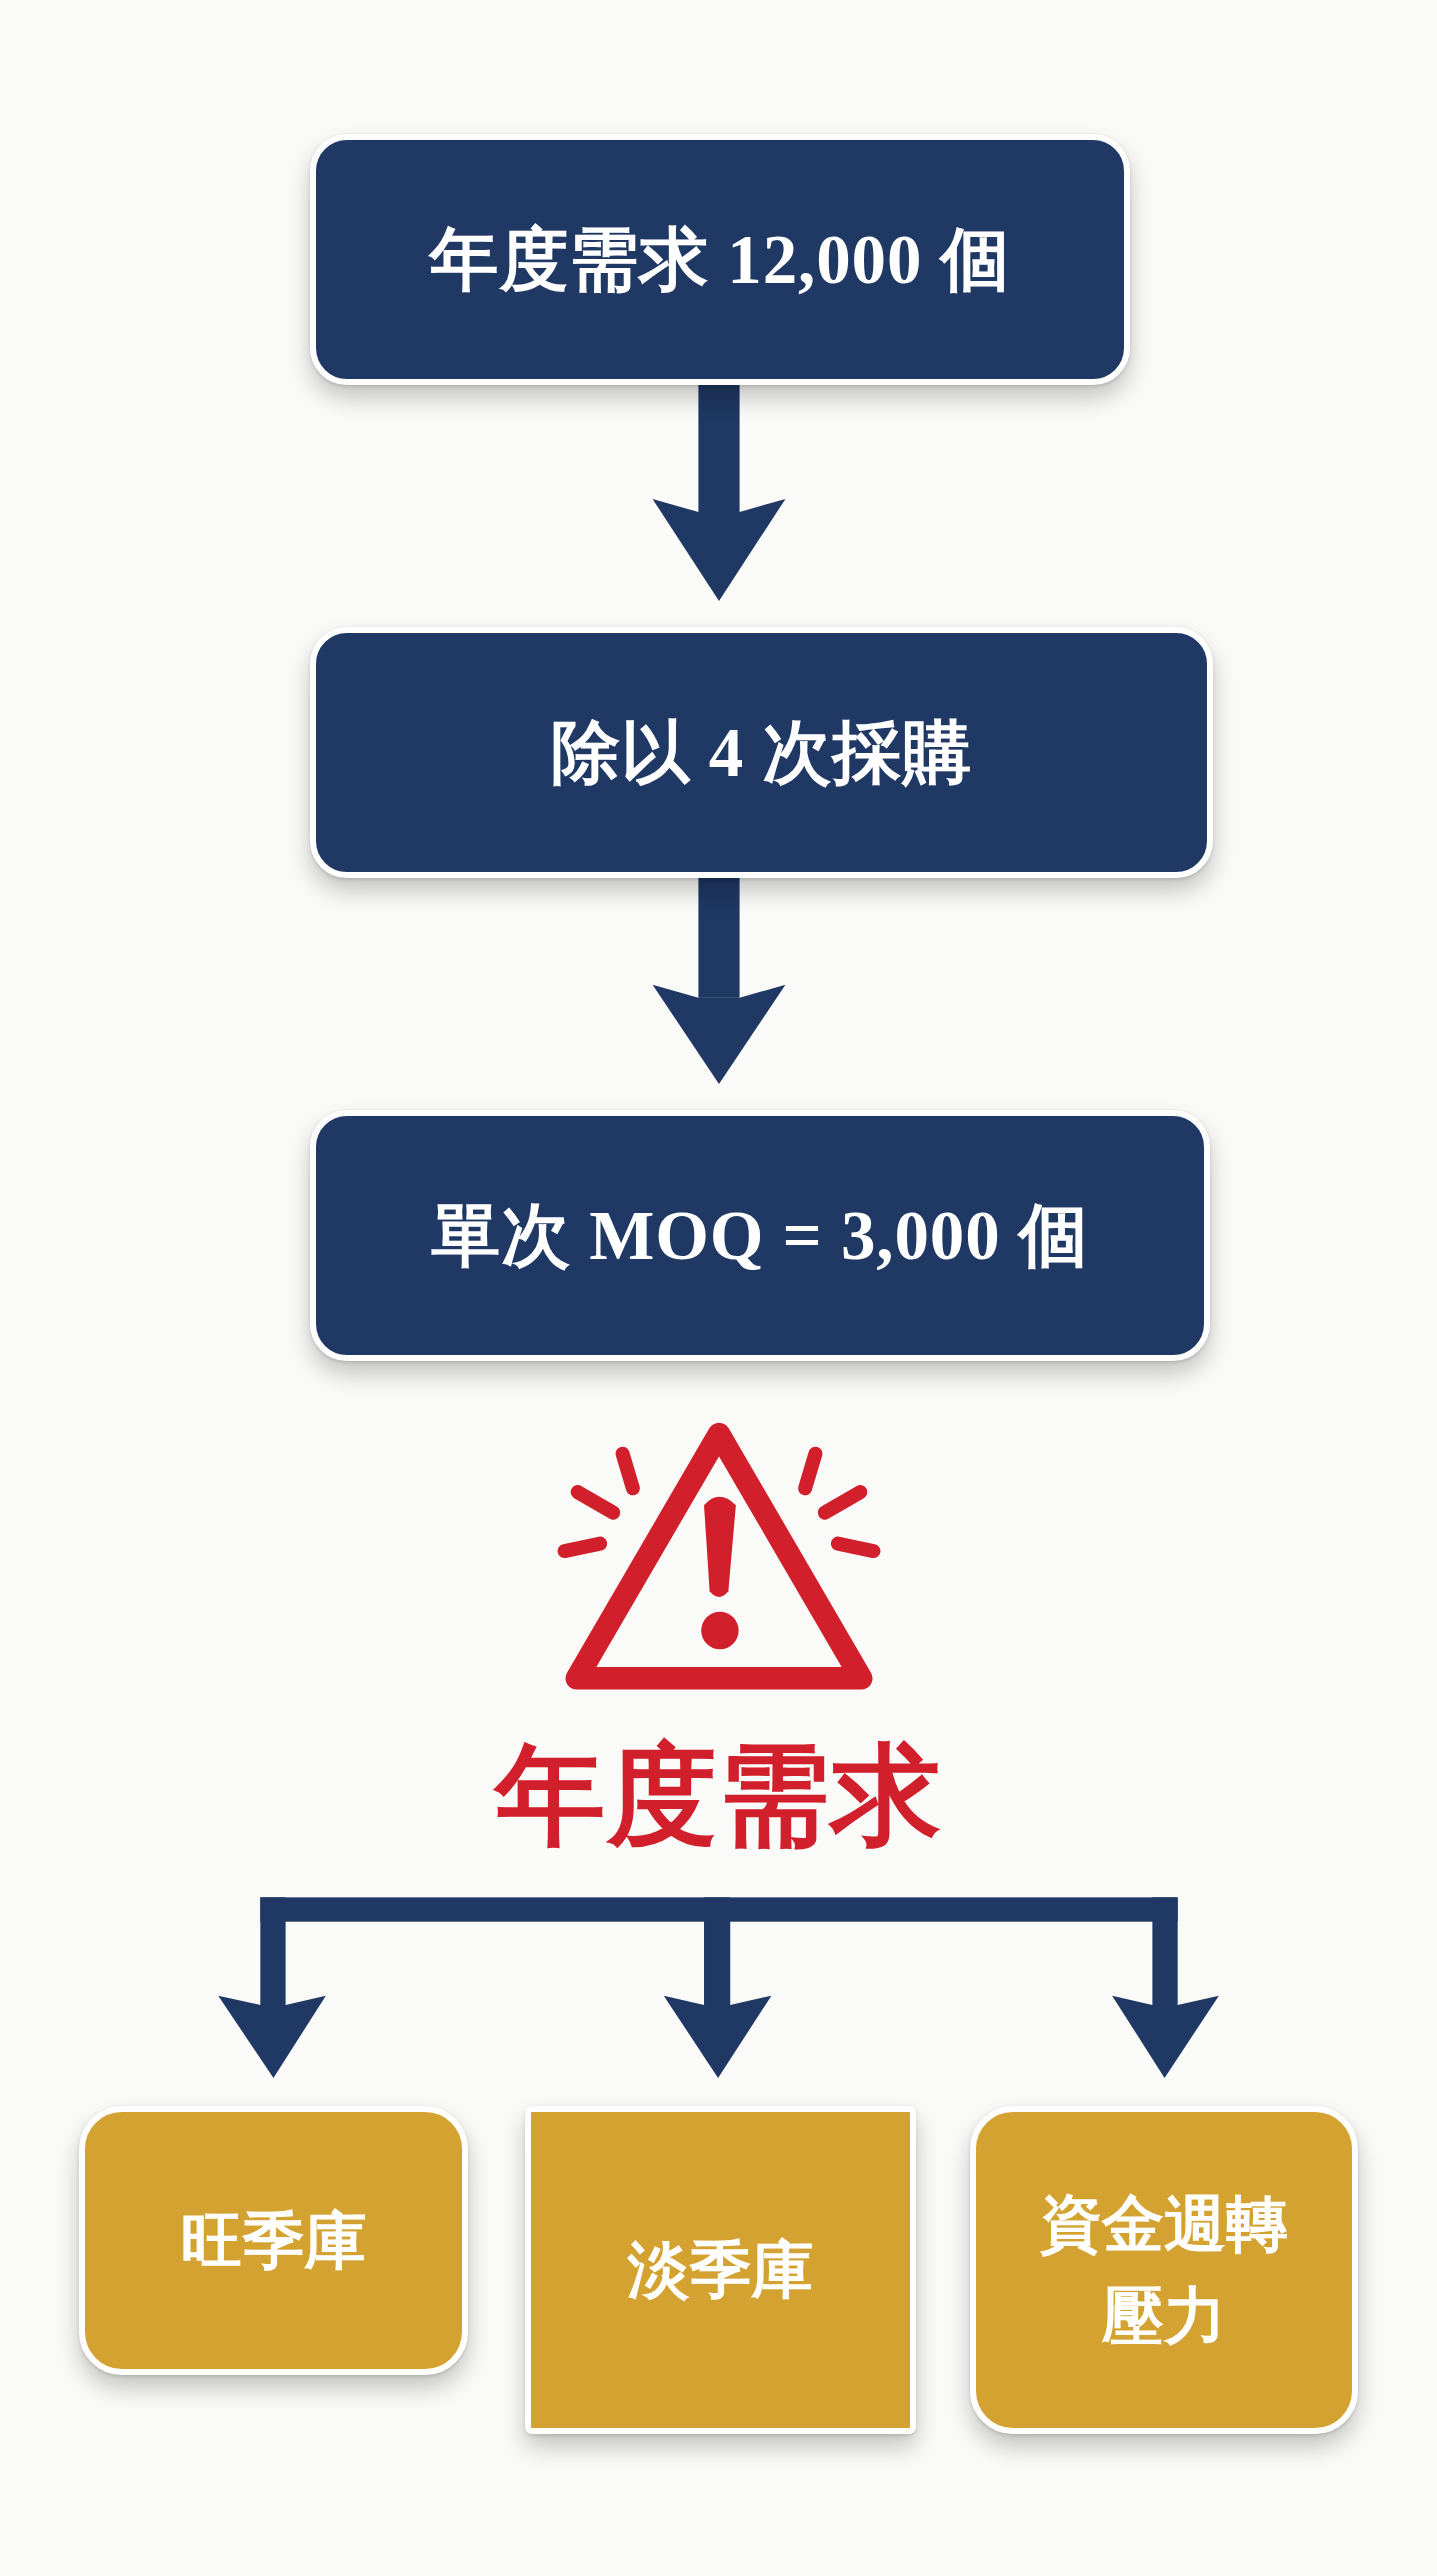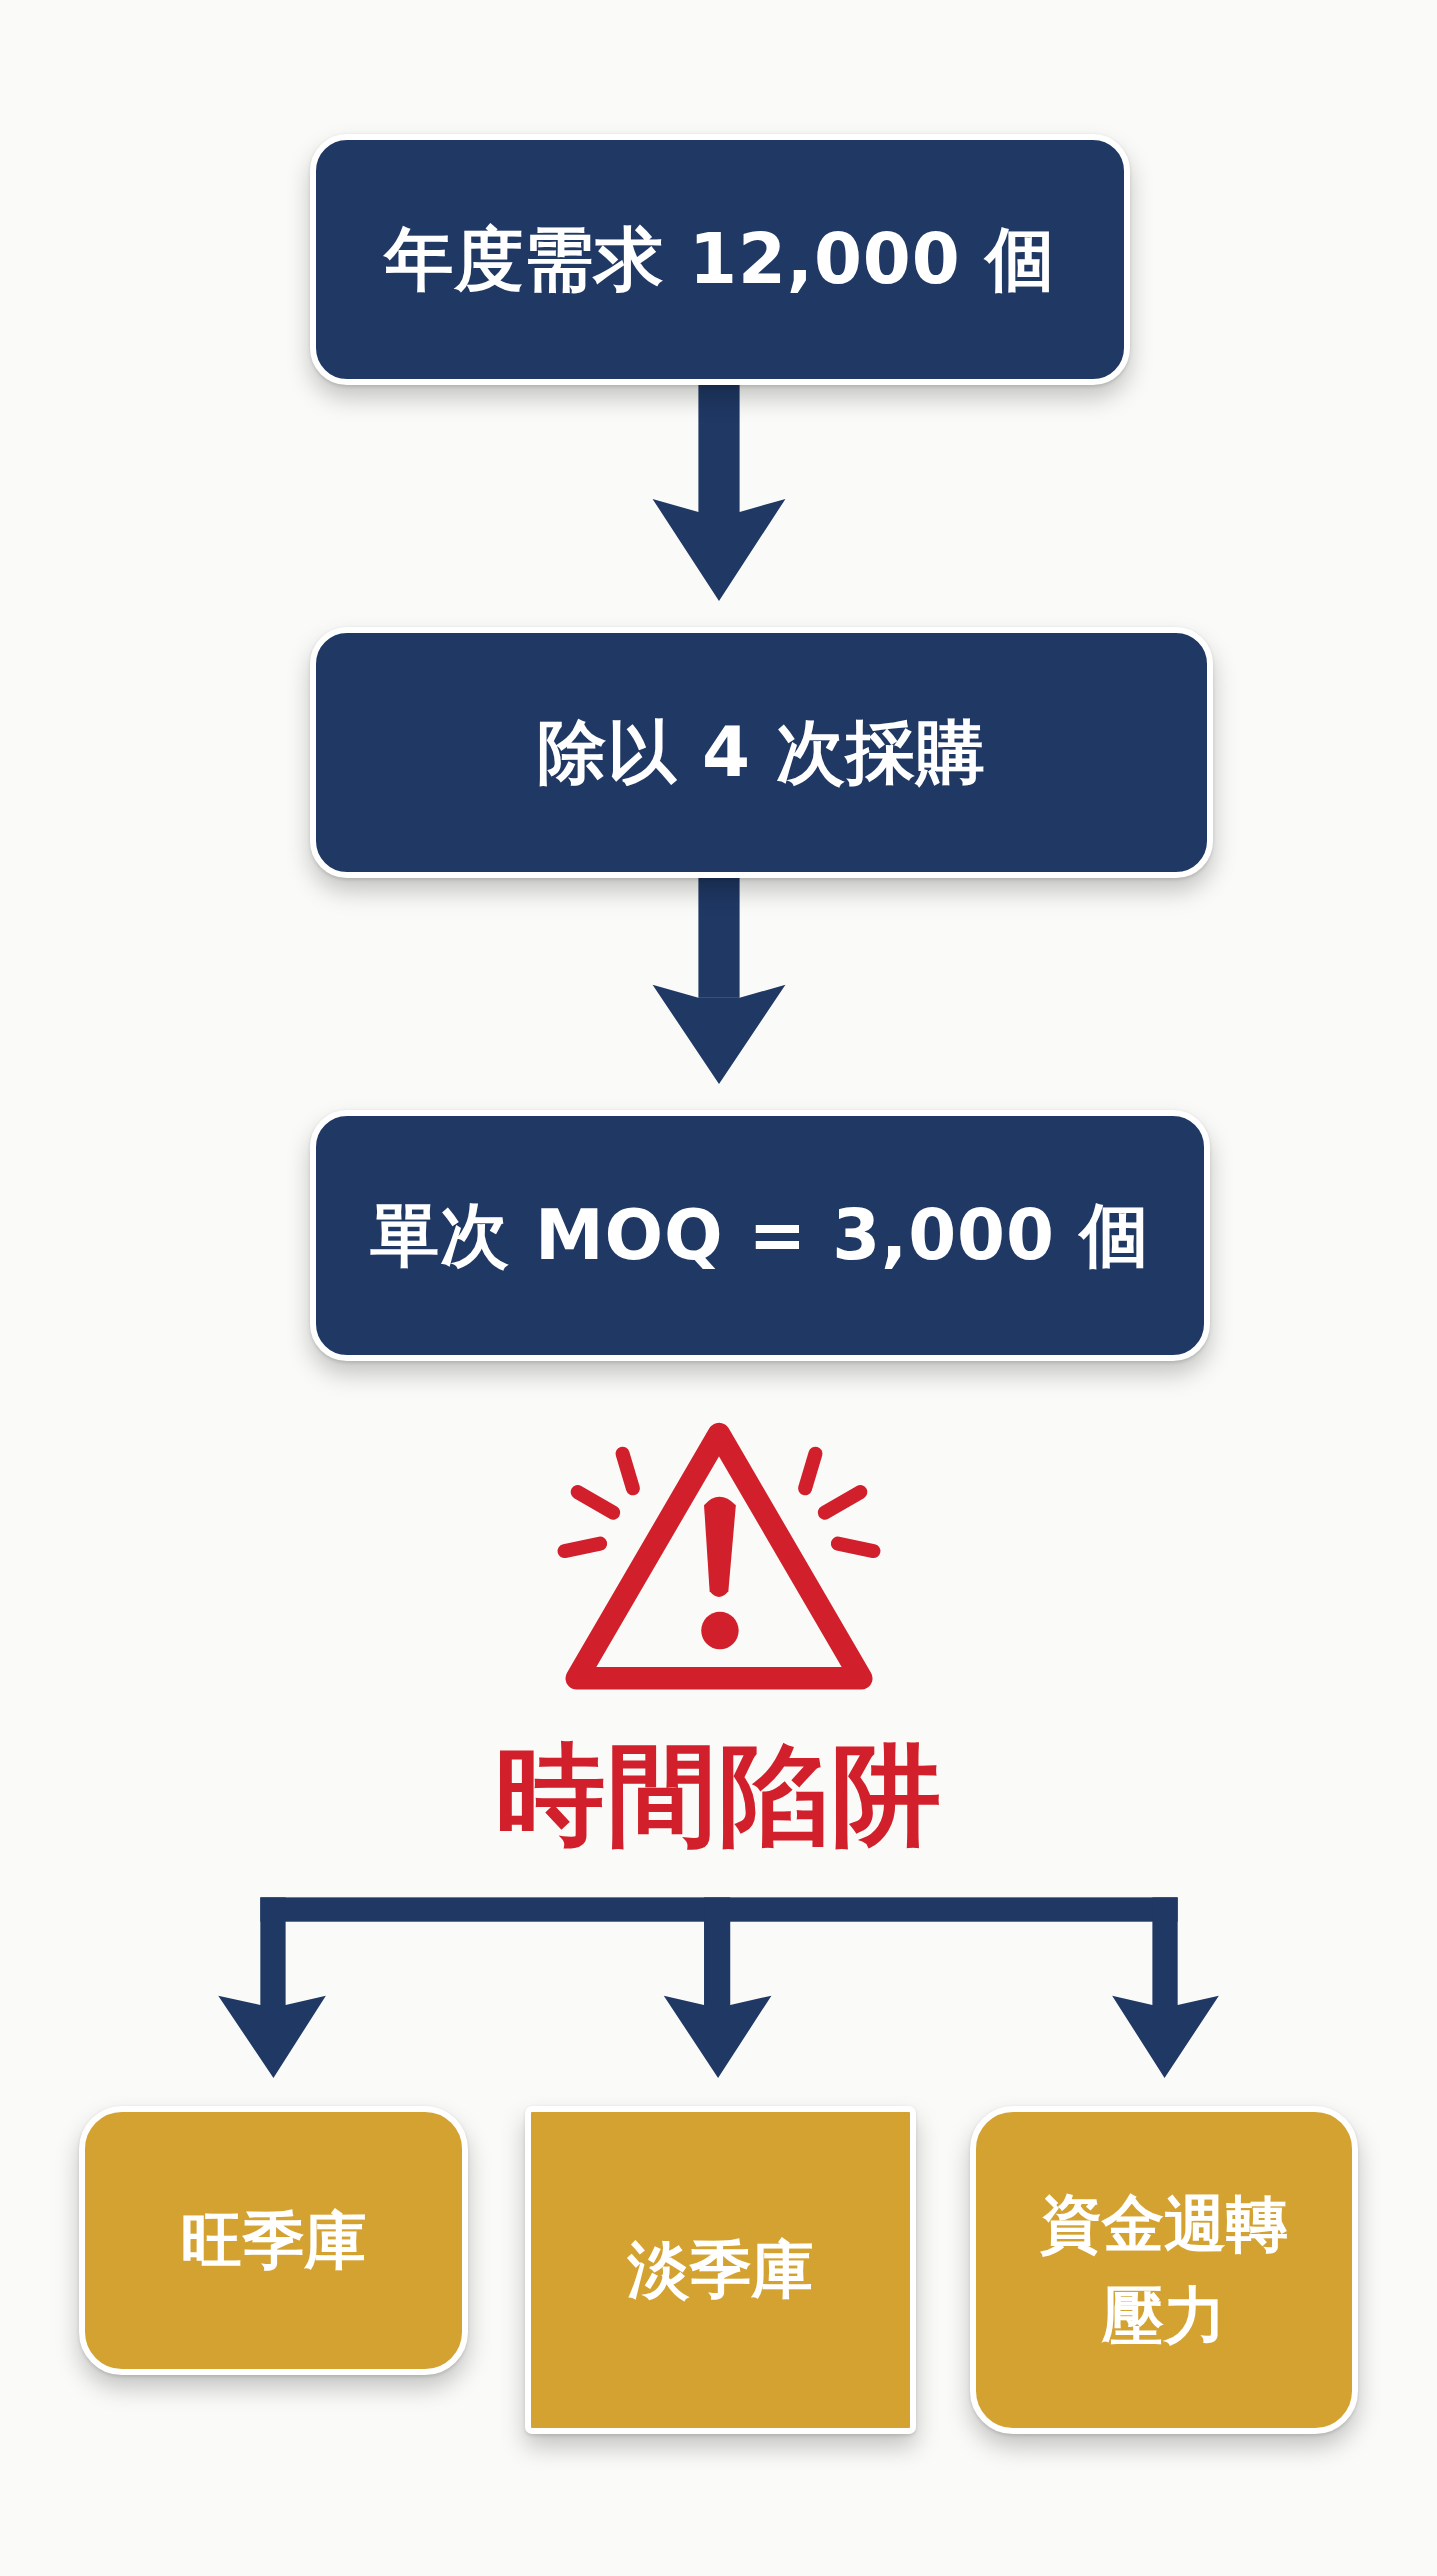--- a/index.html
+++ b/index.html
@@ -8,20 +8,21 @@
     background: #FAFAF8;
     font-family: "DejaVu Sans", "Liberation Sans", sans-serif;
   }
   .box {
     position: absolute;
     box-sizing: border-box;
     display: flex; align-items: center; justify-content: center; text-align: left;
     color: #FFFFFF; font-weight: bold;
     border: 6.6px solid #FFFFFF;
     box-shadow: 0 13px 24px rgba(0,0,0,0.22), 0 1.9px 3.7px rgba(0,0,0,0.12);
+    font-family: Liberation Serif, serif;
   }
   .navy { background: #1F3864; border-radius: 37px; }
   .gold { background: #D4A230; border-radius: 43px; flex-direction: column; }
   .navy .txt { font-size: 69px; letter-spacing: 0.9px; white-space: nowrap; }
   .gold .txt { font-size: 62px; line-height: 92px; display: block; white-space: nowrap; }
   .svg-layer { position: absolute; left: 0; top: 0; }
   .title {
     position: absolute; left: 0; width: 1438px; top: 1722px; text-align: center;
     color: #D1202B; font-weight: bold; font-size: 110px; letter-spacing: 1.9px;
   }
@@ -79,21 +80,21 @@
 </div>
 
 <div class="box navy" style="left:310px; top:627px; width:903px; height:251px;">
   <span class="txt">除以 4 次採購</span>
 </div>
 
 <div class="box navy" style="left:310px; top:1110px; width:900px; height:251px;">
   <span class="txt">單次 MOQ = 3,000 個</span>
 </div>
 
-<div class="title">時間陷阱</div>
+<div class="title">年度需求</div>
 
 <div class="box gold" style="left:79px; top:2106px; width:389px; height:269px;">
   <span class="txt">旺季庫</span>
 </div>
 
 <div class="box gold" style="left:525px; top:2106px; width:391px; height:328px;border-radius:7px;">
   <span class="txt">淡季庫</span>
 </div>
 
 <div class="box gold" style="left:970px; top:2106px; width:388px; height:328px;">

